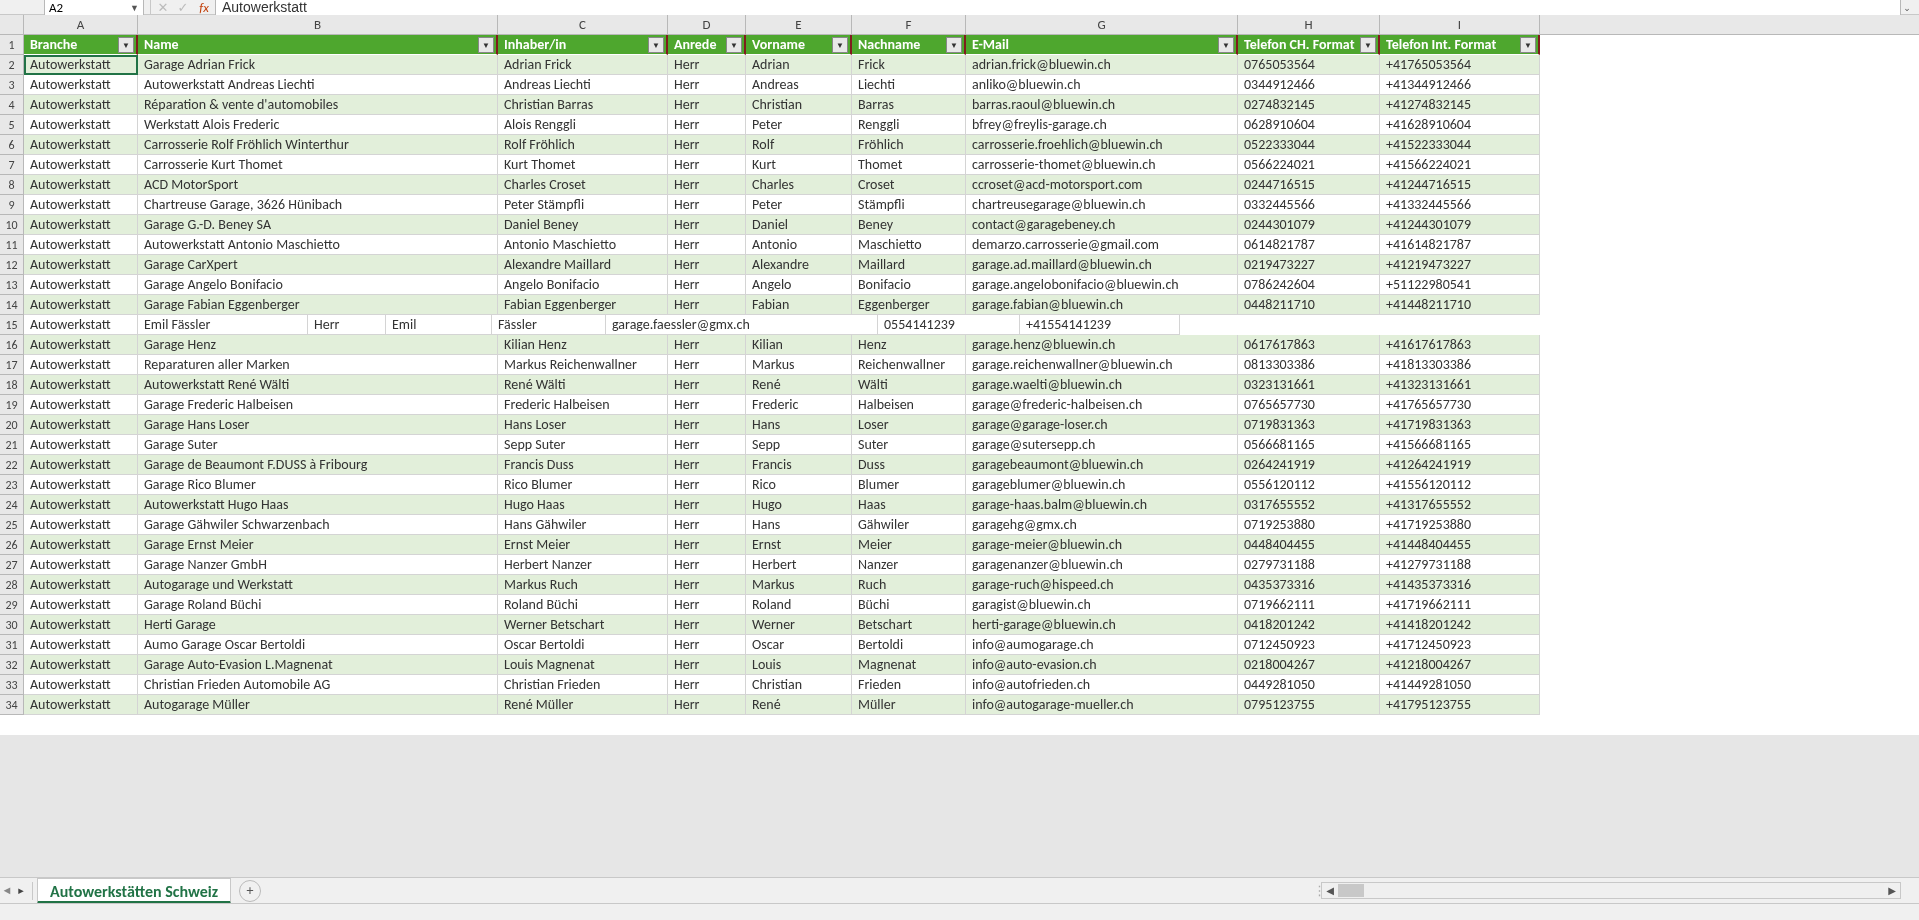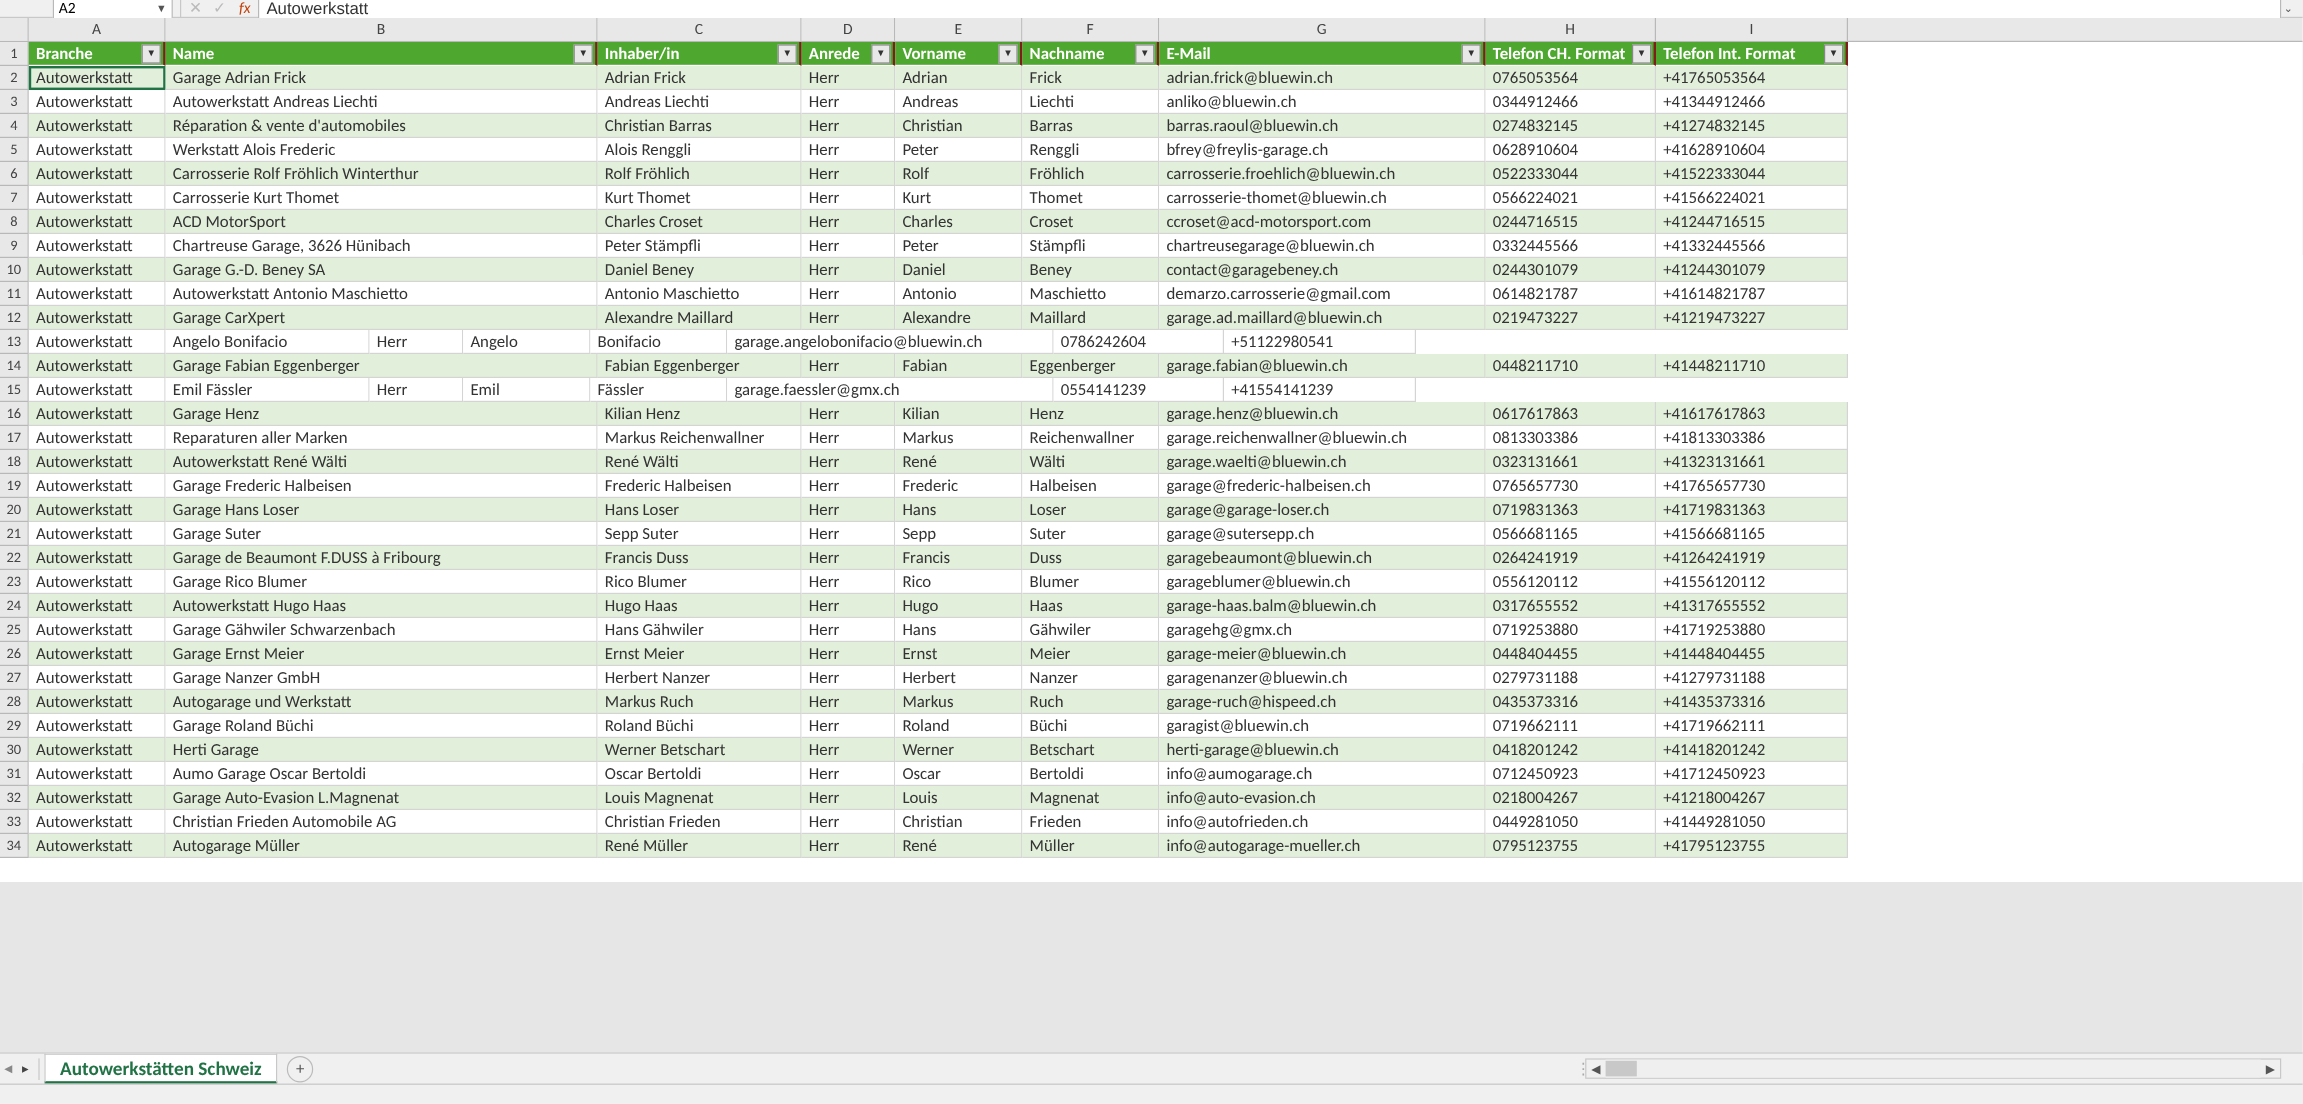--- a/index.html
+++ b/index.html
@@ -223,20 +223,21 @@
         <div class="cell cD alt0">Herr</div>
         <div class="cell cE alt0">Alexandre</div>
         <div class="cell cF alt0">Maillard</div>
         <div class="cell cG alt0">garage.ad.maillard@bluewin.ch</div>
         <div class="cell cH alt0">0219473227</div>
         <div class="cell cI alt0">+41219473227</div>
       </div>
       <div class="row">
         <div class="row-head">13</div>
         <div class="cell cA alt1">Autowerkstatt</div>
+        <div class="cell cB alt1">Garage Angelo Bonifacio</div>
         <div class="cell cC alt1">Angelo Bonifacio</div>
         <div class="cell cD alt1">Herr</div>
         <div class="cell cE alt1">Angelo</div>
         <div class="cell cF alt1">Bonifacio</div>
         <div class="cell cG alt1">garage.angelobonifacio@bluewin.ch</div>
         <div class="cell cH alt1">0786242604</div>
         <div class="cell cI alt1">+51122980541</div>
       </div>
       <div class="row">
         <div class="row-head">14</div>

